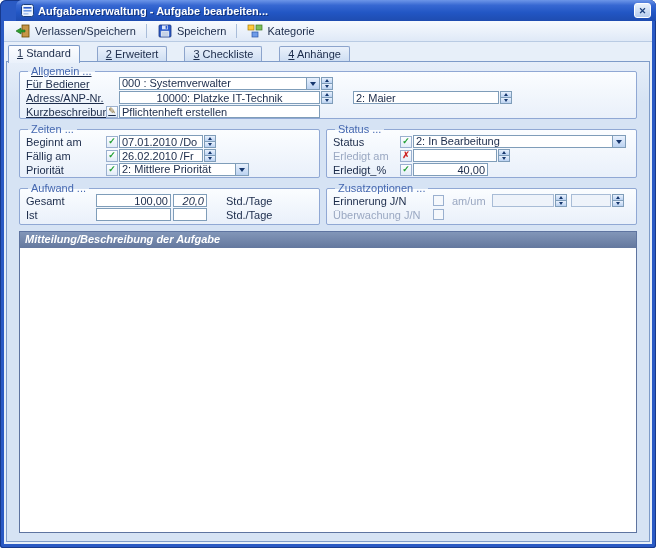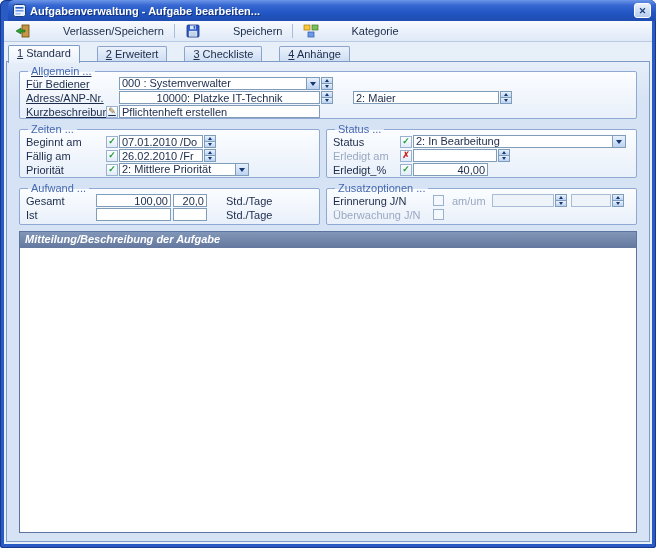--- a/index.html
+++ b/index.html
@@ -3,40 +3,40 @@
 <meta charset="utf-8">
 <style>
   * { box-sizing: border-box; margin: 0; padding: 0; }
   html, body { width: 656px; height: 548px; }
   body { font-family: "Liberation Sans", sans-serif; font-size: 11px; color: #1B2B4A; background: #fff; }
 
   .window { position: absolute; left: 0; top: 0; width: 656px; height: 548px;
             background: #2A5AC4; border-radius: 6px 6px 3px 3px;
             box-shadow: inset 0 0 0 1px #17398C; }
 
-  .titlebar { position: absolute; left: 8px; top: 0; right: 0; height: 21px;
+  .titlebar { position: absolute; left: 16px; top: 0; right: 0; height: 21px;
               display: flex; align-items: center; gap: 4px; padding: 0 5px;
               background: linear-gradient(180deg,#6D96E8 0%,#3768D2 25%,#2256C4 60%,#1E4CB0 100%);
               border-radius: 6px 6px 0 0; color: #fff; font-weight: bold;
               text-shadow: 1px 1px 0 #10317A; }
   .app-ico { width: 13px; height: 13px; display: inline-flex; flex: none; }
   .title-text { flex: 1; white-space: nowrap; overflow: hidden; }
   .close-btn { width: 17px; height: 15px; flex: none; border: 1px solid #fff; border-radius: 3px;
                background: linear-gradient(#E9F1FC,#B7CDEE); color: #1A3E7A;
                display: flex; align-items: center; justify-content: center;
                font-size: 9px; font-weight: bold; text-shadow: none; cursor: default; }
 
   .client { position: absolute; left: 4px; right: 4px; top: 21px; bottom: 4px; background: #E7EFF9; }
 
   .toolbar { position: absolute; left: 0; right: 0; top: 0; height: 21px;
              background: linear-gradient(#F7FAFE,#DFE9F7); border-bottom: 1px solid #B9CBE3;
              display: flex; align-items: center; padding: 0 4px; }
   .tbtn { display: flex; align-items: center; gap: 4px; height: 18px; padding: 0 6px;
           border: 1px solid transparent; border-radius: 2px; cursor: default; }
-  .tbtn .lab { display: inline-block; line-height: 14px; margin-left: 28px; }
+  .tbtn .lab { display: inline-block; line-height: 14px; }
   .ticon { width: 16px; height: 16px; display: inline-flex; flex: none; }
   .tsep { width: 1px; height: 14px; background: #A9BDD9; margin: 0 3px; }
 
   .tabs { position: absolute; left: 4px; top: 24px; height: 17px; display: flex; gap: 17px; align-items: flex-end; }
   .tab { display: inline-block; height: 16px; line-height: 15px; padding: 0 8px;
          border: 1px solid #8CA4CC; border-bottom: none; border-radius: 2px 2px 0 0;
          background: linear-gradient(#EAF1FB,#CDDDF2); cursor: default; white-space: nowrap; }
   .tab::first-letter { text-decoration: underline; }
   .tab.active { background: linear-gradient(#FCFDFF,#EAF1FB); border-color: #7E9BC8;
                 height: 18px; margin-bottom: -1px; position: relative; z-index: 2; }
@@ -60,21 +60,21 @@
   .w93 { width: 93px; } .w80 { width: 80px; } .w67 { width: 67px; } .w70 { width: 70px; } .w100 { width: 100px; }
   .dis { color: #9AA8C2; }
 
   .field { height: 13px; border: 1px solid #7F9DB9; background: #fff; color: #1B2B4A;
            font-family: "Liberation Sans", sans-serif; font-size: 11px; line-height: 11px;
            padding: 0 2px; flex: none; outline: none; }
   .field.center { text-align: center; }
   .field.right  { text-align: right; }
   .field.dim { background: #EEF3FA; border-color: #A8BCD6; }
   .fw201 { width: 201px; } .fw146 { width: 146px; } .fw84 { width: 84px; } .fw130 { width: 130px; }
-  .fw213 { width: 213px; } .fw75 { width: 75px; } .fw34 { width: 34px; } .fw62 { width: 62px; } .fw40 { width: 40px; }
+  .fw213 { width: 213px; } .fw75 { width: 75px; } .fw34 { width: 34px; font-style: italic; } .fw62 { width: 62px; } .fw40 { width: 40px; }
 
   .combo { position: relative; height: 13px; border: 1px solid #7F9DB9; background: #fff; flex: none; }
   .combo .ctext { position: absolute; left: 2px; top: 0; line-height: 11px; white-space: nowrap; }
   .combo .cbtn { position: absolute; right: 0; top: 0; bottom: 0; width: 13px;
                  background: linear-gradient(#E8F1FD,#BBD2F1); border-left: 1px solid #7F9DB9;
                  display: flex; align-items: center; justify-content: center; }
   .arr-dn { width: 0; height: 0; border-left: 3px solid transparent; border-right: 3px solid transparent;
             border-top: 4px solid #16376E; }
 
   .spin { width: 12px; height: 13px; display: inline-flex; flex-direction: column; margin-left: 1px; flex: none; }

